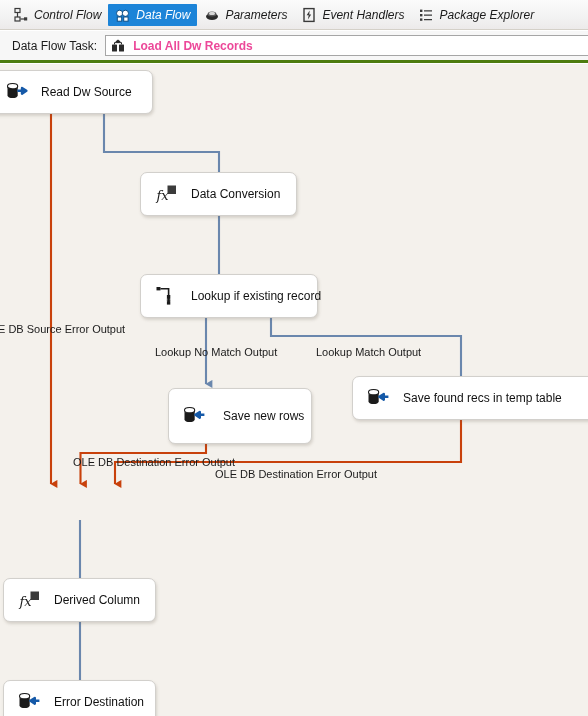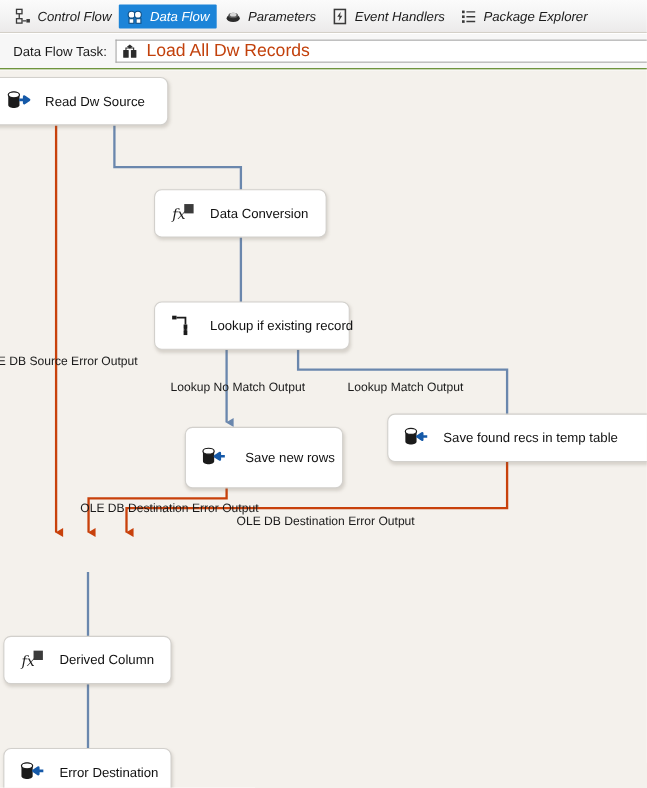--- a/index.html
+++ b/index.html
@@ -53,21 +53,21 @@
     flex: none;
   }
 
   
   .taskbar {
     position: absolute;
     left: 0; top: 31px;
     width: 588px;
     height: 32px;
     background: #f7f7f7;
-    border-bottom: 1px solid #4d7c0f;
+    border-bottom: 3px solid #4d7c0f;
     display: flex;
     align-items: center;
     box-sizing: border-box;
   }
   .taskbar-label {
     font-size: 12px;
     color: #1b1b1b;
     padding-left: 12px;
     padding-right: 8px;
     white-space: nowrap;
@@ -79,23 +79,24 @@
     background: #ffffff;
     border: 1px solid #a6a6a6;
     border-right: none;
     display: flex;
     align-items: center;
     box-sizing: border-box;
     padding-left: 4px;
     gap: 7px;
   }
   .taskbox-text {
-    font-size: 16px;
-    color: #c2410c;
+    font-size: 12px;
+    color: #ec4899;
     white-space: nowrap;
+    font-weight: bold;
   }
 
   
   .canvas {
     position: absolute;
     left: 0; top: 64px;
     width: 588px;
     height: 652px;
     background: #f4f1ec;
     overflow: hidden;

